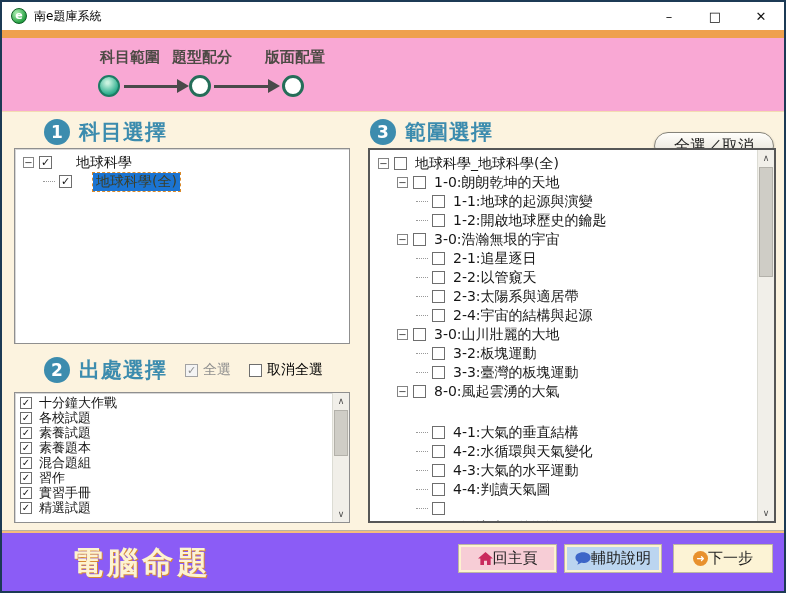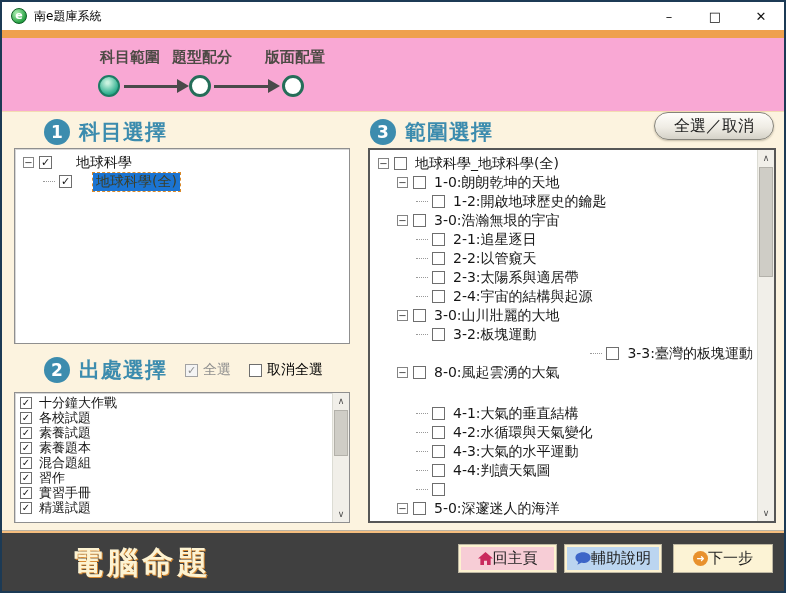--- a/index.html
+++ b/index.html
@@ -56,21 +56,21 @@
             background:linear-gradient(#fffefb 0%,#efece4 55%,#d5d2c8 100%);
             font-size:16px;color:#1d1d1d;display:flex;align-items:center;justify-content:center;
             box-shadow:0 1px 2px rgba(90,80,60,.35);cursor:default;}
   
   .sbar{position:absolute;top:0;right:0;bottom:0;width:17px;background:#f1efe9;border-left:1px solid #dcdcd4;}
   .sbtn{position:absolute;left:0;width:16px;height:16px;display:flex;align-items:center;justify-content:center;
         font-size:9px;color:#4c4c4c;background:#f1efe9;}
   .sbtn.up{top:0;} .sbtn.down{bottom:0;}
   .sthumb{position:absolute;left:1px;width:14px;background:#cfcdc6;border:1px solid #b3b1aa;}
   
-  .footer{position:relative;height:61px;background:#404040;border-top:1px solid #b9b3a3;
+  .footer{position:relative;height:61px;background:#8b5cf6;border-top:1px solid #b9b3a3;
           box-shadow:inset 0 2px 0 #f5bd7e;}
   .brand{position:absolute;left:70px;top:11px;font-size:31px;font-weight:bold;color:#FDF3D2;letter-spacing:4px;
          text-shadow:1px 1px 0 #d98b33;}
   .fbtn{position:absolute;top:14px;height:27px;display:flex;align-items:center;justify-content:center;gap:0;
         border:2px solid #fdf2d0;outline:1px solid #bdb7a3;font-size:15px;color:#1d1d1d;cursor:default;}
   .fbtn .glyph{display:flex;align-items:center;}
   .next-circle{width:15px;height:15px;border-radius:50%;background:#E8912D;color:#fff;font-size:10px;
                font-weight:bold;line-height:15px;text-align:center;}
 </style>
 </head>
@@ -178,36 +178,41 @@
         <div class="sbtn up">∧</div>
         <div class="sthumb" style="top:17px;height:46px;"></div>
         <div class="sbtn down">∨</div>
       </div>
     </div>
 
     <div class="phead" style="left:368px;top:6px;">
       <div class="pnum">3</div>
       <div class="ptitle">範圍選擇</div>
     </div>
-    <div class="pill-btn" style="left:652px;top:0;">全選／取消</div>
+    <div class="pill-btn" style="left:652px;top:20px;">全選／取消</div>
     <div class="box thick" style="left:366px;top:36px;width:408px;height:375px;padding:4px 0 0 4px;">
       <div id="scope-tree" style="margin-right:18px;">
           <div class="trow" style="padding-left: 4px;">
             <span class="expander">−</span>
             <span class="cb"></span>
             <span class="tlabel">地球科學_地球科學(全)</span>
           </div>
           <div class="trow" style="padding-left: 23px;">
             <span class="expander">−</span>
             <span class="cb"></span>
             <span class="tlabel">1-0:朗朗乾坤的天地</span>
           </div>
           <div class="trow" style="padding-left: 42px;">
             <span class="dots"></span>
             <span class="cb"></span>
+            <span class="tlabel">1-1:地球的起源與演變</span>
+          </div>
+          <div class="trow" style="padding-left: 42px;">
+            <span class="dots"></span>
+            <span class="cb"></span>
             <span class="tlabel">1-2:開啟地球歷史的鑰匙</span>
           </div>
           <div class="trow" style="padding-left: 23px;">
             <span class="expander">−</span>
             <span class="cb"></span>
             <span class="tlabel">3-0:浩瀚無垠的宇宙</span>
           </div>
           <div class="trow" style="padding-left: 42px;">
             <span class="dots"></span>
             <span class="cb"></span>
@@ -231,21 +236,21 @@
           <div class="trow" style="padding-left: 23px;">
             <span class="expander">−</span>
             <span class="cb"></span>
             <span class="tlabel">3-0:山川壯麗的大地</span>
           </div>
           <div class="trow" style="padding-left: 42px;">
             <span class="dots"></span>
             <span class="cb"></span>
             <span class="tlabel">3-2:板塊運動</span>
           </div>
-          <div class="trow" style="padding-left: 42px; justify-content: flex-end;">
+          <div class="trow" style="padding-left: 42px;">
             <span class="dots"></span>
             <span class="cb"></span>
             <span class="tlabel">3-3:臺灣的板塊運動</span>
           </div>
           <div class="trow" style="padding-left: 23px;">
             <span class="expander">−</span>
             <span class="cb"></span>
             <span class="tlabel">8-0:風起雲湧的大氣</span>
           </div>
           <div class="trow" style="padding-left: 42px; margin-top: 22px;">

